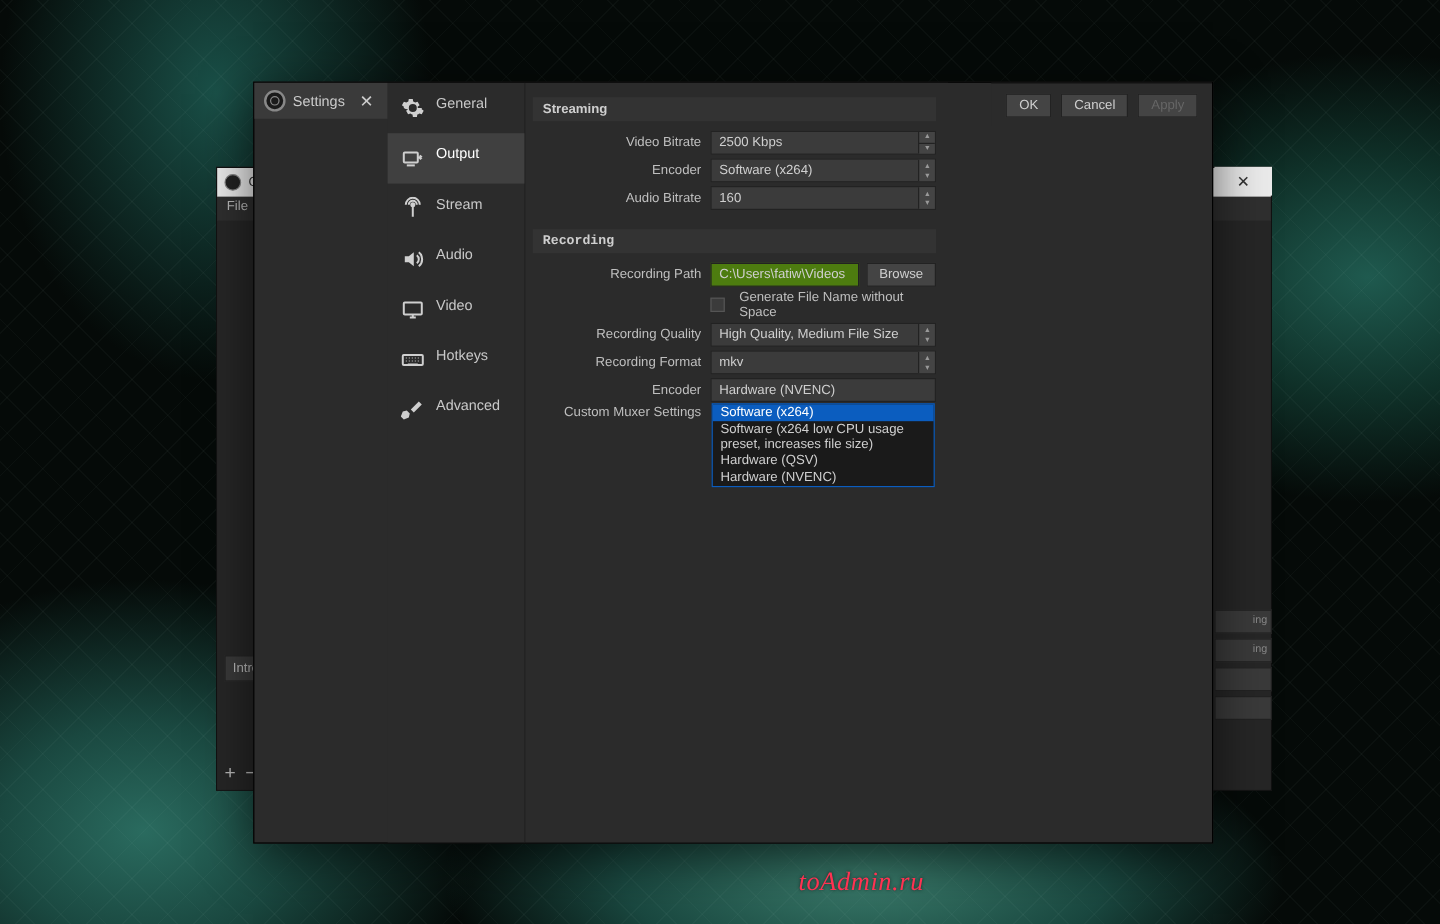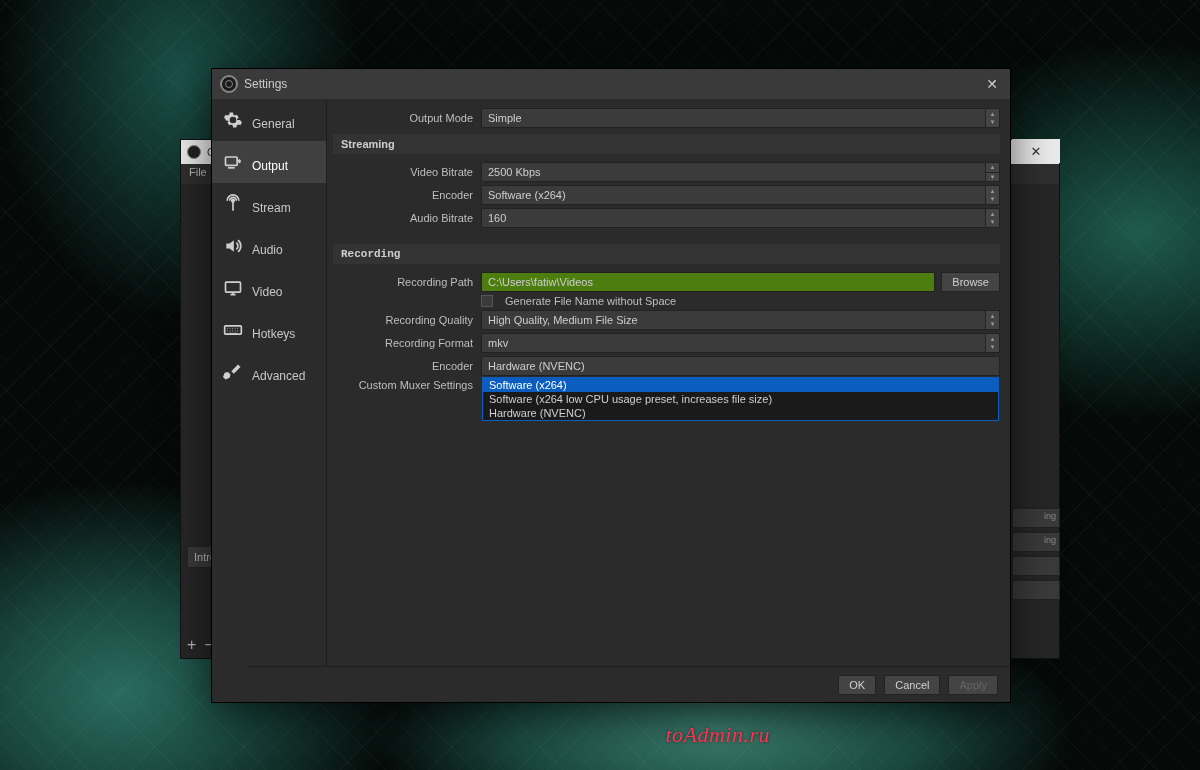--- a/index.html
+++ b/index.html
@@ -32,36 +32,36 @@
 .back-body { background: #262626; height: calc(100% - 44px); position: relative; }
 .back-panel { position: absolute; left: 6px; bottom: 90px; width: 72px; height: 22px; background: #3a3a3a; border: 1px solid #222; color: #b8b8b8; font-size: 11px; display: flex; align-items: center; padding: 0 6px; }
 .back-add { position: absolute; left: 6px; bottom: 4px; display: flex; gap: 8px; color: #b8b8b8; font-size: 16px; }
 .back-right { position: absolute; right: -230px; bottom: 36px; display: flex; flex-direction: column; gap: 4px; }
 .back-right .stub { width: 48px; height: 20px; background: #3a3a3a; border: 1px solid #222; }
 
 
 .settings-window {
   position: absolute; left: 211px; top: 68px; width: 800px; height: 635px;
   background: #2b2b2b; border: 1px solid #000; box-shadow: 0 10px 40px rgba(0,0,0,0.6);
-  display: flex; flex-direction: column;
+  display: flex; flex-direction: row;
 }
 .titlebar {
   height: 30px; background: #3a3a3a; display: flex; align-items: center; color: #ccc; font-size: 12px;
 }
 .titlebar .appicon { width: 18px; height: 18px; margin: 0 6px 0 8px; border-radius: 50%; background: #1a1a1a; border: 2px solid #888; position: relative; }
 .titlebar .appicon::after { content:""; position:absolute; inset:3px; border-radius:50%; border:1px solid #888; }
 .titlebar .spacer { flex: 1; }
 .titlebar .closebtn { width: 36px; height: 30px; display: flex; align-items: center; justify-content: center; color: #ccc; font-size: 14px; }
 
 .content { flex: 1; display: flex; min-height: 0; }
 
 
 .sidebar { width: 115px; background: #2b2b2b; border-right: 1px solid #1e1e1e; }
 .sidebar-item {
-  display: flex; align-items: flex-end; gap: 8px; color: #c8c8c8; font-size: 12px;
+  display: flex; align-items: flex-start; gap: 8px; color: #c8c8c8; font-size: 12px;
   padding: 10px 10px; cursor: default;
 }
 .sidebar-item.active { background: #404040; color: #fff; }
 .sidebar-item .icon { width: 22px; height: 22px; display: inline-flex; align-items: center; justify-content: center; }
 .sidebar-item .icon svg { width: 20px; height: 20px; }
 
 
 .main { flex: 1; background: #2b2b2b; overflow: hidden; padding: 6px 10px 6px 6px; font-size: 11px; color: #bfbfbf; }
 .row { display: flex; align-items: center; margin: 3px 0; }
 .row-label { width: 148px; text-align: right; padding-right: 8px; color: #bfbfbf; }
@@ -208,29 +208,20 @@
               <path d="M21 6l-3-3-8 8 3 3 8-8zM3 21l5-2 1-4-3-3-4 1-2 5 3 3z"></path>
             </svg>
         </span>
         <span>Advanced</span>
       </div>
 
     </div>
 
     <div class="main">
 
-      <div class="row">
-        <div class="row-label">Output Mode</div>
-        <div class="row-field">
-          <div class="select">
-            <span>Simple</span>
-            <span class="chev">▴<br>▾</span>
-          </div>
-        </div>
-      </div>
 
       <div class="section-head">Streaming</div>
 
       <div class="row">
         <div class="row-label">Video Bitrate</div>
         <div class="row-field">
           <div class="spinner">
             <span>2500 Kbps</span>
             <div class="spin">
                 <div>▲</div>
@@ -302,20 +293,21 @@
       </div>
 
       <div class="row">
         <div class="row-label">Encoder</div>
         <div class="row-field" style="position:relative;">
           <div class="select" style="position:relative;">
             <span>Hardware (NVENC)</span>
             <div class="dropdown-list">
               <div class="opt hl">Software (x264)</div>
               <div class="opt">Software (x264 low CPU usage preset, increases file size)</div>
+              <div class="opt">Hardware (QSV)</div>
               <div class="opt">Hardware (NVENC)</div>
             </div>
           </div>
         </div>
       </div>
 
       <div class="row">
         <div class="row-label">Custom Muxer Settings</div>
         <div class="row-field"></div>
       </div>

